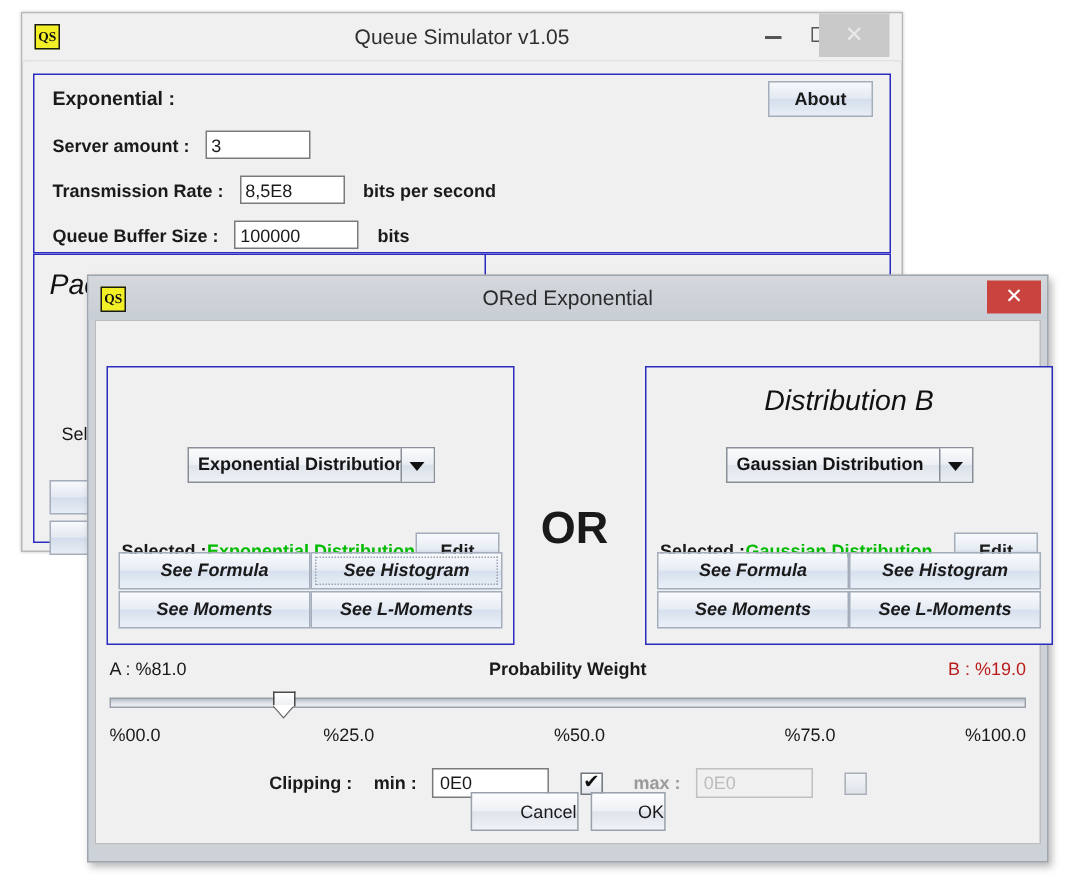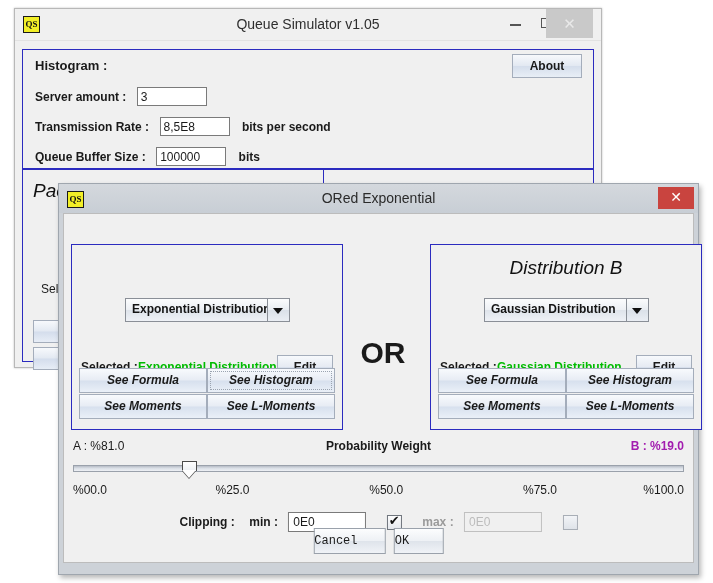--- a/index.html
+++ b/index.html
@@ -274,21 +274,21 @@
     font-size: 30px;
     font-weight: bold;
     color: #1a1a1a;
     font-family: "Liberation Sans", sans-serif;
   }
 
   
   #slider-section { position: absolute; left: 7px; right: 7px; top: 225px; height: 66px; }
   #sl-a { position: absolute; left: 2px; top: 0; font-size: 12px; color: #1a1a1a; }
   #sl-title { position: absolute; left: 0; right: 0; top: 0; text-align: center; font-size: 12px; font-weight: bold; color: #1a1a1a; }
-  #sl-b { position: absolute; right: 2px; top: 0; font-size: 12px; color: #a21caf; font-weight: bold; }
+  #sl-b { position: absolute; right: 2px; top: 0; font-size: 12px; color: #b91c1c; }
   #sl-track-wrap { position: absolute; left: 2px; right: 2px; top: 22px; height: 18px; }
   #sl-track {
     position: absolute; left: 0; right: 0; top: 4px; height: 7px;
     background: linear-gradient(to bottom, #b6bcc6 0%, #dadfe6 45%, #eef1f5 100%);
     border: 1px solid #9aa1ab;
     box-sizing: border-box;
   }
   #sl-thumb {
     position: absolute;
     top: 0;
@@ -346,23 +346,22 @@
   
   #dlg-footer { position: absolute; left: 0; right: 0; bottom: 6px; height: 28px; }
   #footer-inner { position: absolute; left: 50%; transform: translateX(-50%); }
   .foot-btn {
     display: inline-block;
     height: 26px;
     background: linear-gradient(to bottom, #fcfdfe 0%, #eef1f5 48%, #dfe4eb 52%, #f0f3f7 100%);
     border: 1px solid #9aa1ab;
     box-sizing: border-box;
     font-size: 12px; color: #1a1a1a;
-    text-align: left; line-height: 24px;
+    text-align: right; line-height: 24px;
     margin: 0 2px;
-    font-family: Liberation Mono, monospace;
   }
   #cancel-btn { width: 72px; }
   #ok-btn { width: 50px; }
 </style>
 </head>
 <body>
 
 <div id="screen">
 
   <div id="main-window">
@@ -377,37 +376,37 @@
         <span class="gl"></span>
       </div>
       <div class="winbtn" id="main-close">
         <span class="xg">✕</span>
       </div>
     </div>
 
     <div id="main-body">
 
       <div id="params-panel">
-        <div id="params-title">Histogram :</div>
+        <div id="params-title">Exponential :</div>
         <div id="about-btn">About</div>
 
         <div class="param-row" style="top:37px;">
           <span class="param-label">Server amount :</span>
           <span class="tfield" style="width:70px;margin-left:6px;">3</span>
         </div>
 
         <div class="param-row" style="top:67px;">
           <span class="param-label">Transmission Rate :</span>
           <span class="tfield" style="width:70px;margin-left:6px;">8,5E8</span>
           <span class="unit" style="margin-left:8px;">bits per second</span>
         </div>
 
         <div class="param-row" style="top:97px;">
           <span class="param-label">Queue Buffer Size :</span>
-          <span class="tfield" style="width:70px;margin-left:6px;">100000</span>
+          <span class="tfield" style="width:83px;margin-left:6px;">100000</span>
           <span class="unit" style="margin-left:8px;">bits</span>
         </div>
       </div>
 
       <div id="packet-panel">
         <div class="vsep"></div>
         <div id="packet-title">Pac</div>
         <div id="packet-sel">Sel</div>
         <div class="bg-btn" id="bg-btn1"></div>
         <div class="bg-btn" id="bg-btn2"></div>

